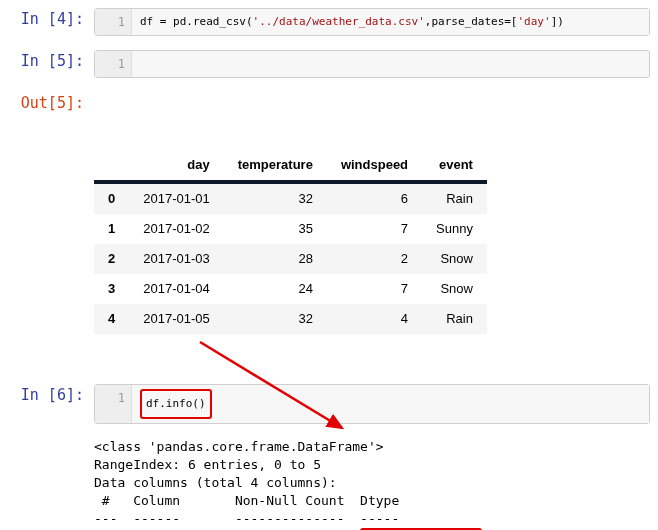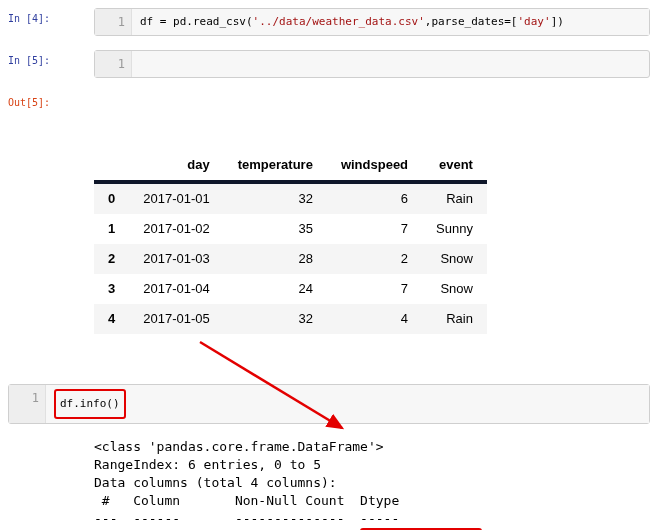--- a/index.html
+++ b/index.html
@@ -14,23 +14,24 @@
     position: relative;
   }
   .cell {
     display: flex;
     align-items: flex-start;
     margin-bottom: 14px;
   }
   .prompt {
     width: 76px;
     flex: 0 0 76px;
+    text-align: right;
     padding-right: 10px;
     font-family: monospace;
-    font-size: 10px;
+    font-size: 15px;
     line-height: 22px;
   }
   .prompt.in { color: #303F9F; }
   .prompt.out { color: #D84315; }
   .input-area {
     flex: 1;
     display: flex;
     align-items: stretch;
     border: 1px solid #cfcfcf;
     border-radius: 3px;
@@ -172,20 +173,21 @@
           <td>32</td>
           <td>4</td>
           <td>Rain</td>
         </tr>
       </tbody>
     </table>
   </div>
 </div>
 
 <div class="cell" style="position:relative;">
+  <div class="prompt in">In [6]:</div>
   <div class="input-area">
     <div class="gutter">1</div>
     <div class="code"><span class="highlight-box">df.info()</span></div>
   </div>
 </div>
 
 <div class="cell">
   <div class="prompt"></div>
   <div class="output-area"><span>&lt;class 'pandas.core.frame.DataFrame'&gt;</span>
 <span>RangeIndex: 6 entries, 0 to 5</span>

